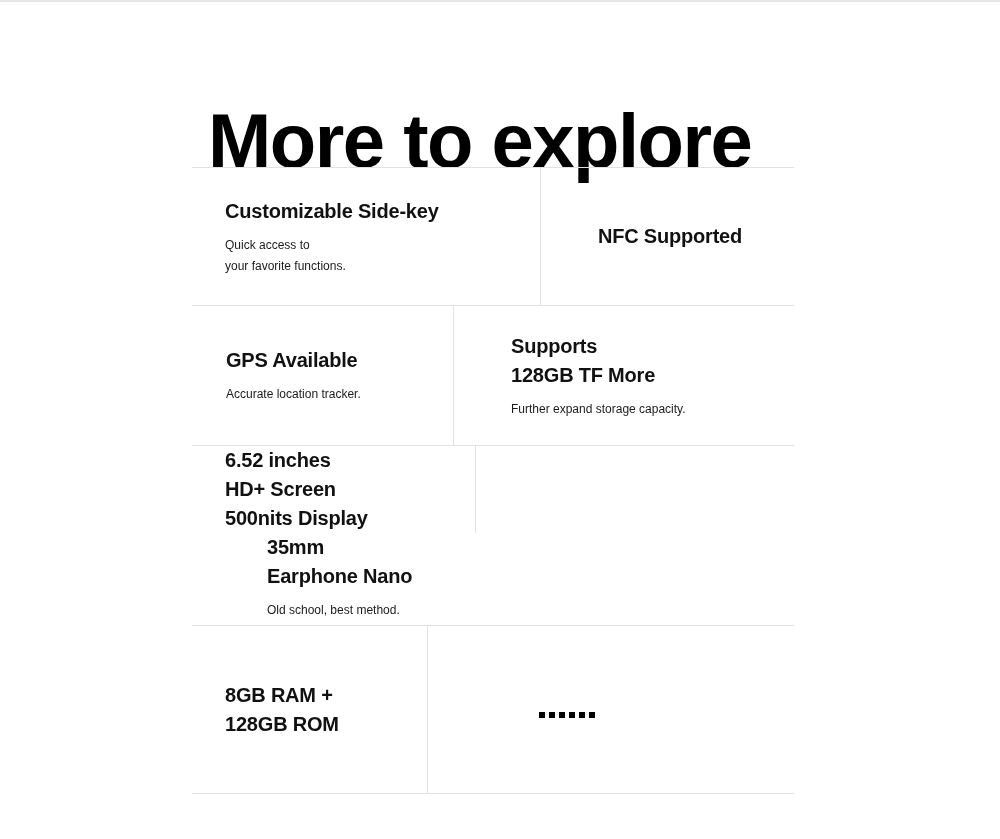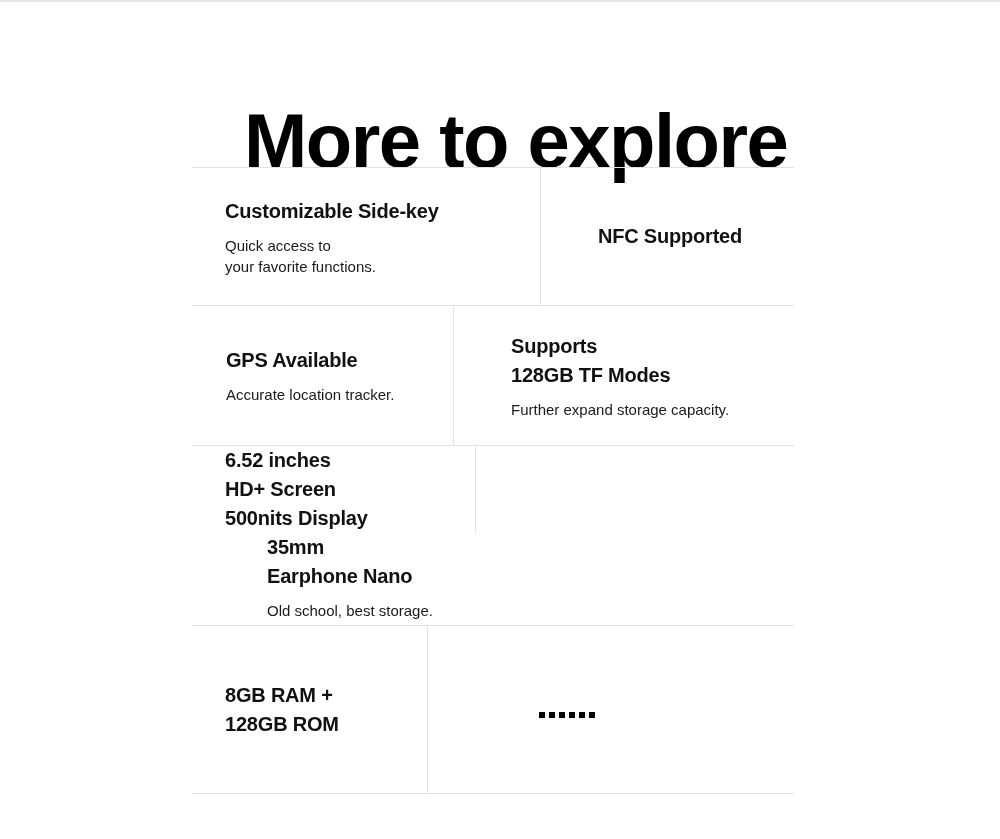--- a/index.html
+++ b/index.html
@@ -30,21 +30,20 @@
     position: absolute;
     left: 208px;
     top: 48px;
     width: 700px;
     font-size: 76px;
     line-height: 84px;
     font-weight: bold;
     letter-spacing: -1.5px;
     color: #000000;
     white-space: nowrap;
-    margin-left: 36px;
   }
 
   
   .feature-grid {
     position: absolute;
     left: 192px;
     top: 167px;
     width: 602px;
     border-top: 1px solid #e2e2e2;
   }
@@ -79,21 +78,21 @@
     font-size: 20px;
     line-height: 29px;
     font-weight: bold;
     letter-spacing: -0.2px;
     color: #111111;
     white-space: pre-line;
     margin: 0;
   }
 
   .cell-desc {
-    font-size: 15px;
+    font-size: 12px;
     line-height: 21px;
     font-weight: normal;
     color: #1a1a1a;
     white-space: pre-line;
     margin: 9px 0 0 0;
   }
 
   
   .cell-dots {
     margin: 11px 0 0 0;
@@ -145,35 +144,35 @@
     </div>
   </div>
 
   <div class="feature-row row-2">
     <div class="feature-cell cell-a has-divider">
       <p class="cell-title">GPS Available</p>
       <p class="cell-desc">Accurate location tracker.</p>
     </div>
     <div class="feature-cell cell-b">
       <p class="cell-title">Supports
-128GB TF Modes</p>
+128GB TF More</p>
       <p class="cell-desc">Further expand storage capacity.</p>
     </div>
   </div>
 
   <div class="feature-row row-3">
     <div class="feature-cell cell-a has-divider">
       <p class="cell-title">6.52 inches
 HD+ Screen
 500nits Display</p>
     </div>
     <div class="feature-cell cell-b">
       <p class="cell-title">35mm
 Earphone Nano</p>
-      <p class="cell-desc">Old school, best storage.</p>
+      <p class="cell-desc">Old school, best method.</p>
     </div>
   </div>
 
   <div class="feature-row row-4">
     <div class="feature-cell cell-a has-divider">
       <p class="cell-title">8GB RAM +
 128GB ROM</p>
     </div>
     <div class="feature-cell cell-b">
       <div class="cell-dots">

